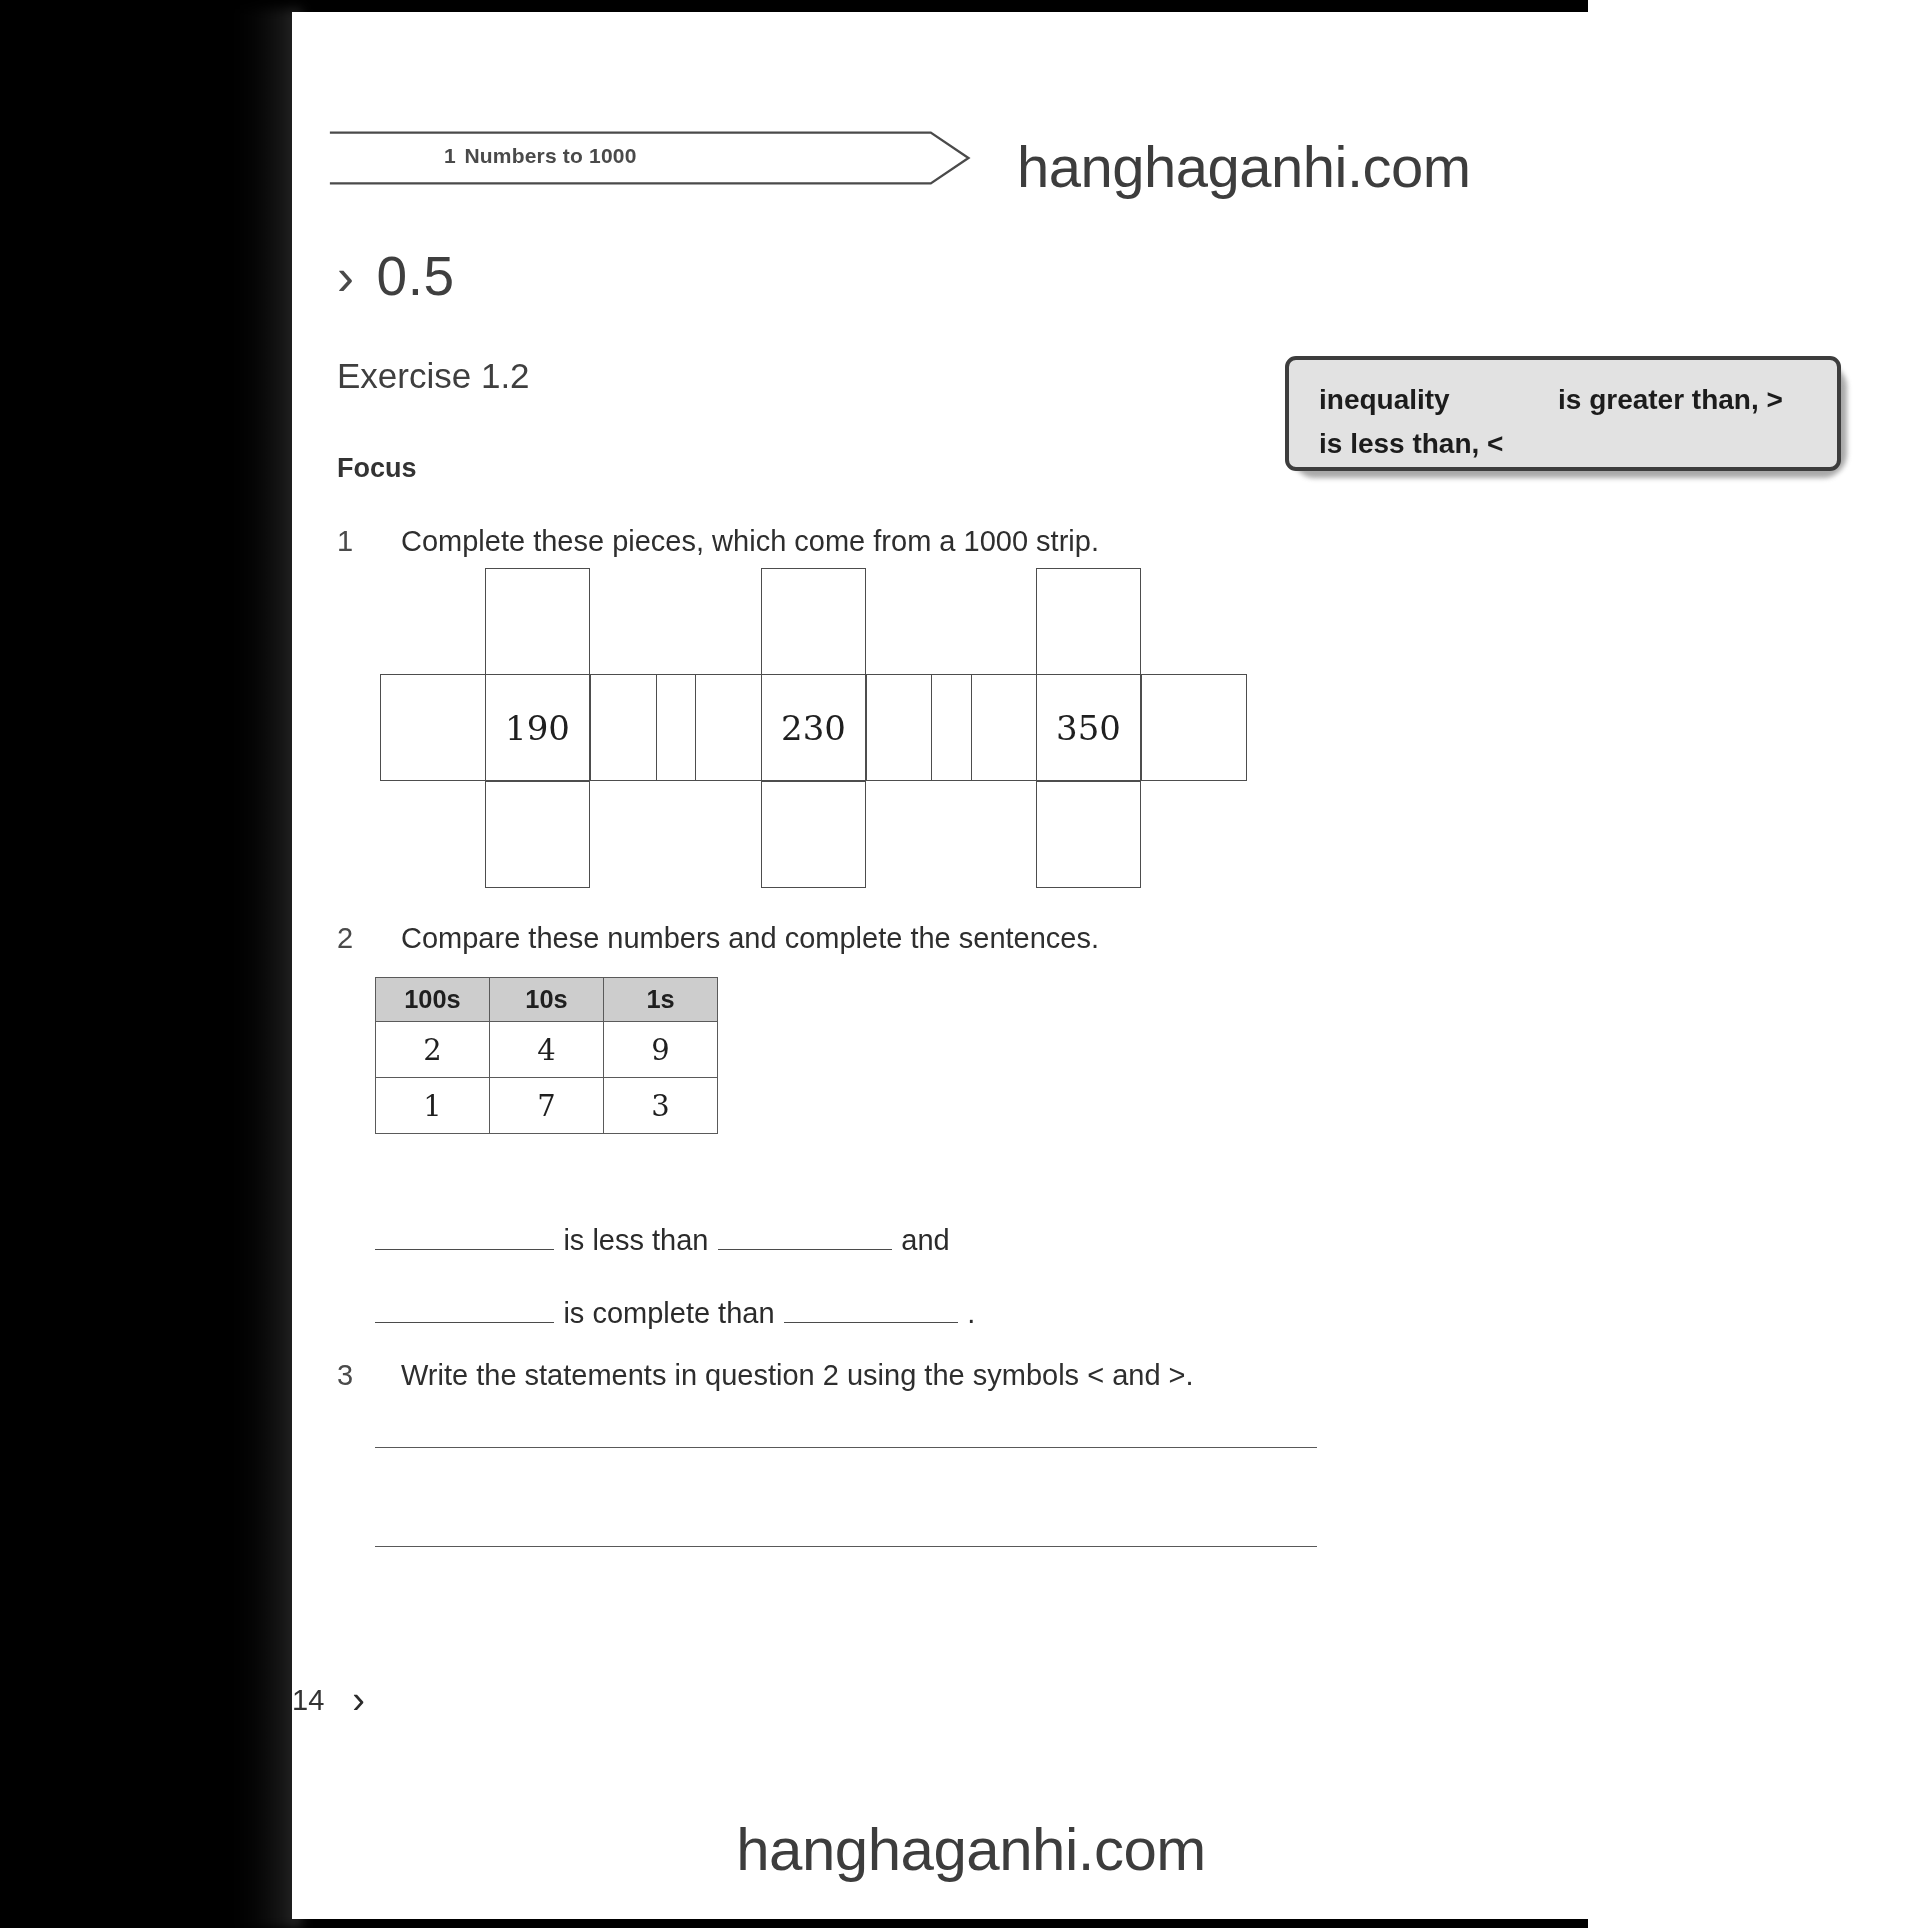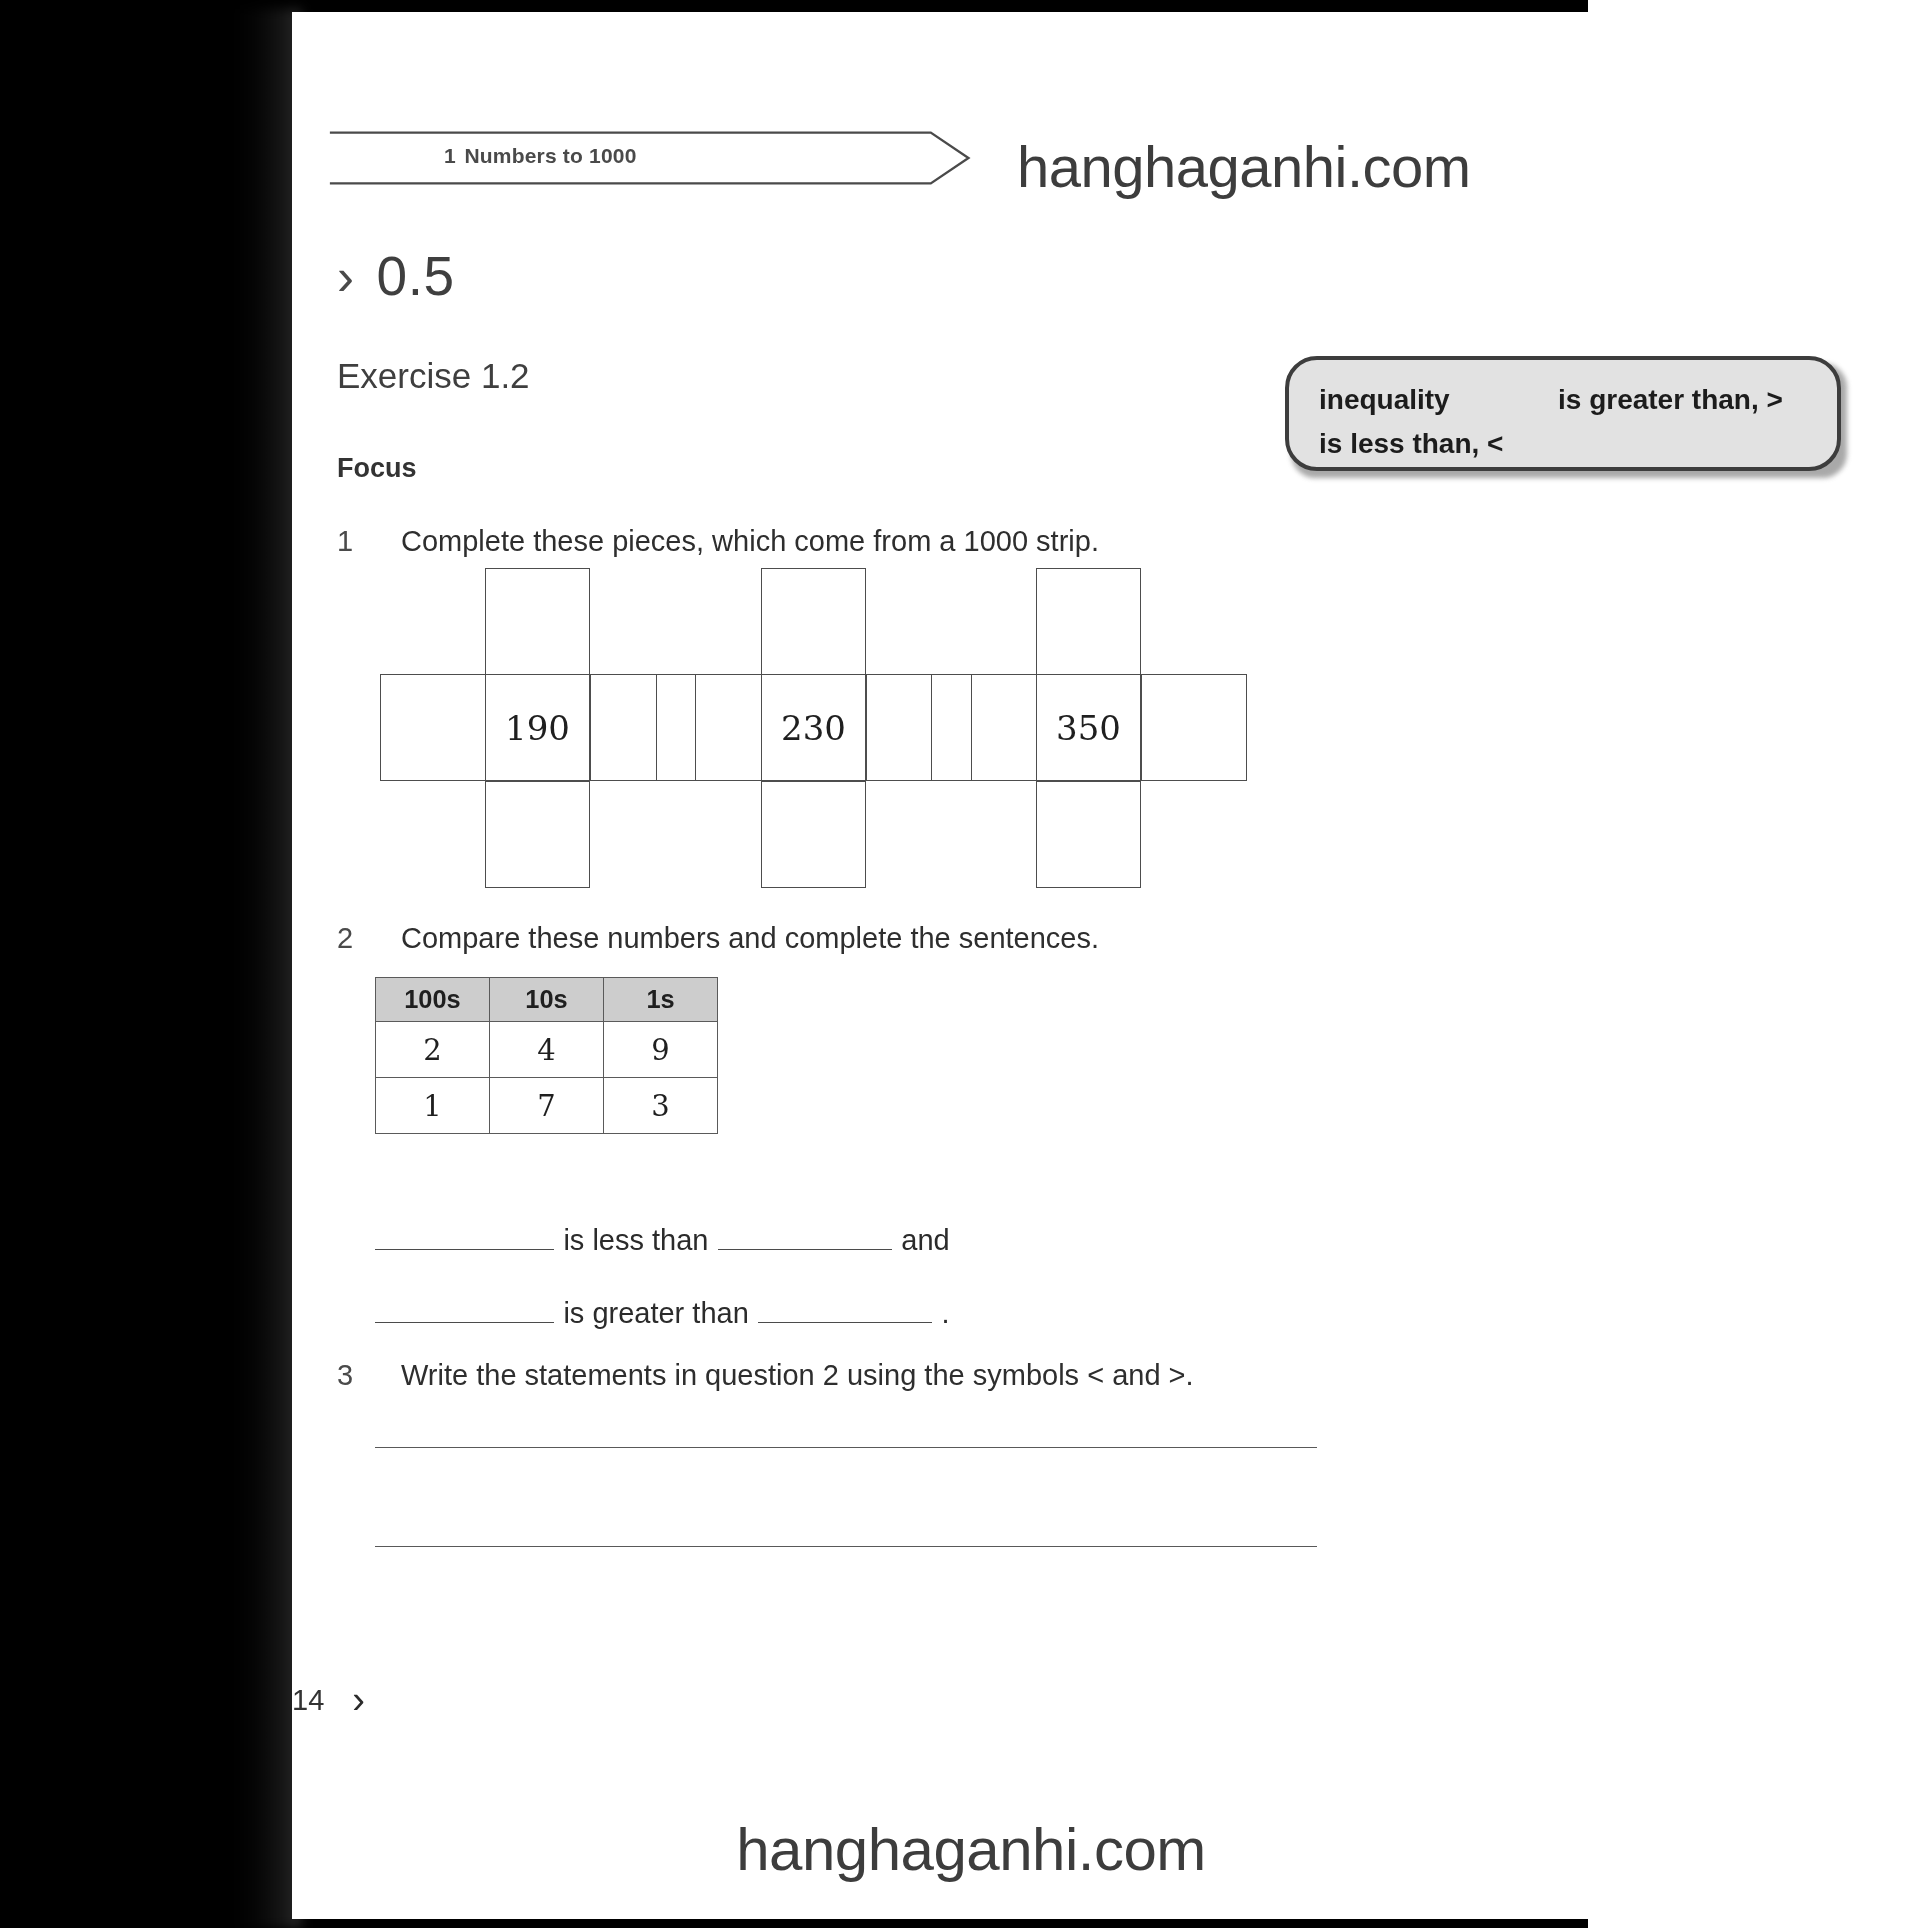--- a/index.html
+++ b/index.html
@@ -151,21 +151,21 @@
   }
   .vocab-box .face {
     position: absolute;
     left: 0;
     top: 0;
     width: 100%;
     height: 100%;
     box-sizing: border-box;
     background: #e2e2e2;
     border: 4.7px solid #3d3d3d;
-    border-radius: 32px;
+    border-radius: 11px;
   }
   .vocab-row {
     position: absolute;
     color: #1c1c1c;
     font-size: 28px;
     font-weight: 700;
     white-space: nowrap;
   }
   .vocab-term-1 { left: 30px; top: 23.5px; }
   .vocab-term-2 { left: 269px; top: 23.5px; }
@@ -414,21 +414,21 @@
 
     <div class="sentence" id="sentence-1">
       <span class="blank blank-w1"></span>
       <span class="sent-word">is less than</span>
       <span class="blank blank-w2"></span>
       <span class="sent-tail">and</span>
     </div>
 
     <div class="sentence" id="sentence-2">
       <span class="blank blank-w1"></span>
-      <span class="sent-word">is greater than</span>
+      <span class="sent-word">is complete than</span>
       <span class="blank blank-w2"></span>
       <span class="sent-tail">.</span>
     </div>
 
     <div class="q" id="q3">
       <span class="q-num">3</span>
       <span class="q-text">Write the statements in question 2 using the symbols &lt; and &gt;.</span>
     </div>
 
     <div class="answer-line" id="answer-line-1"></div>

